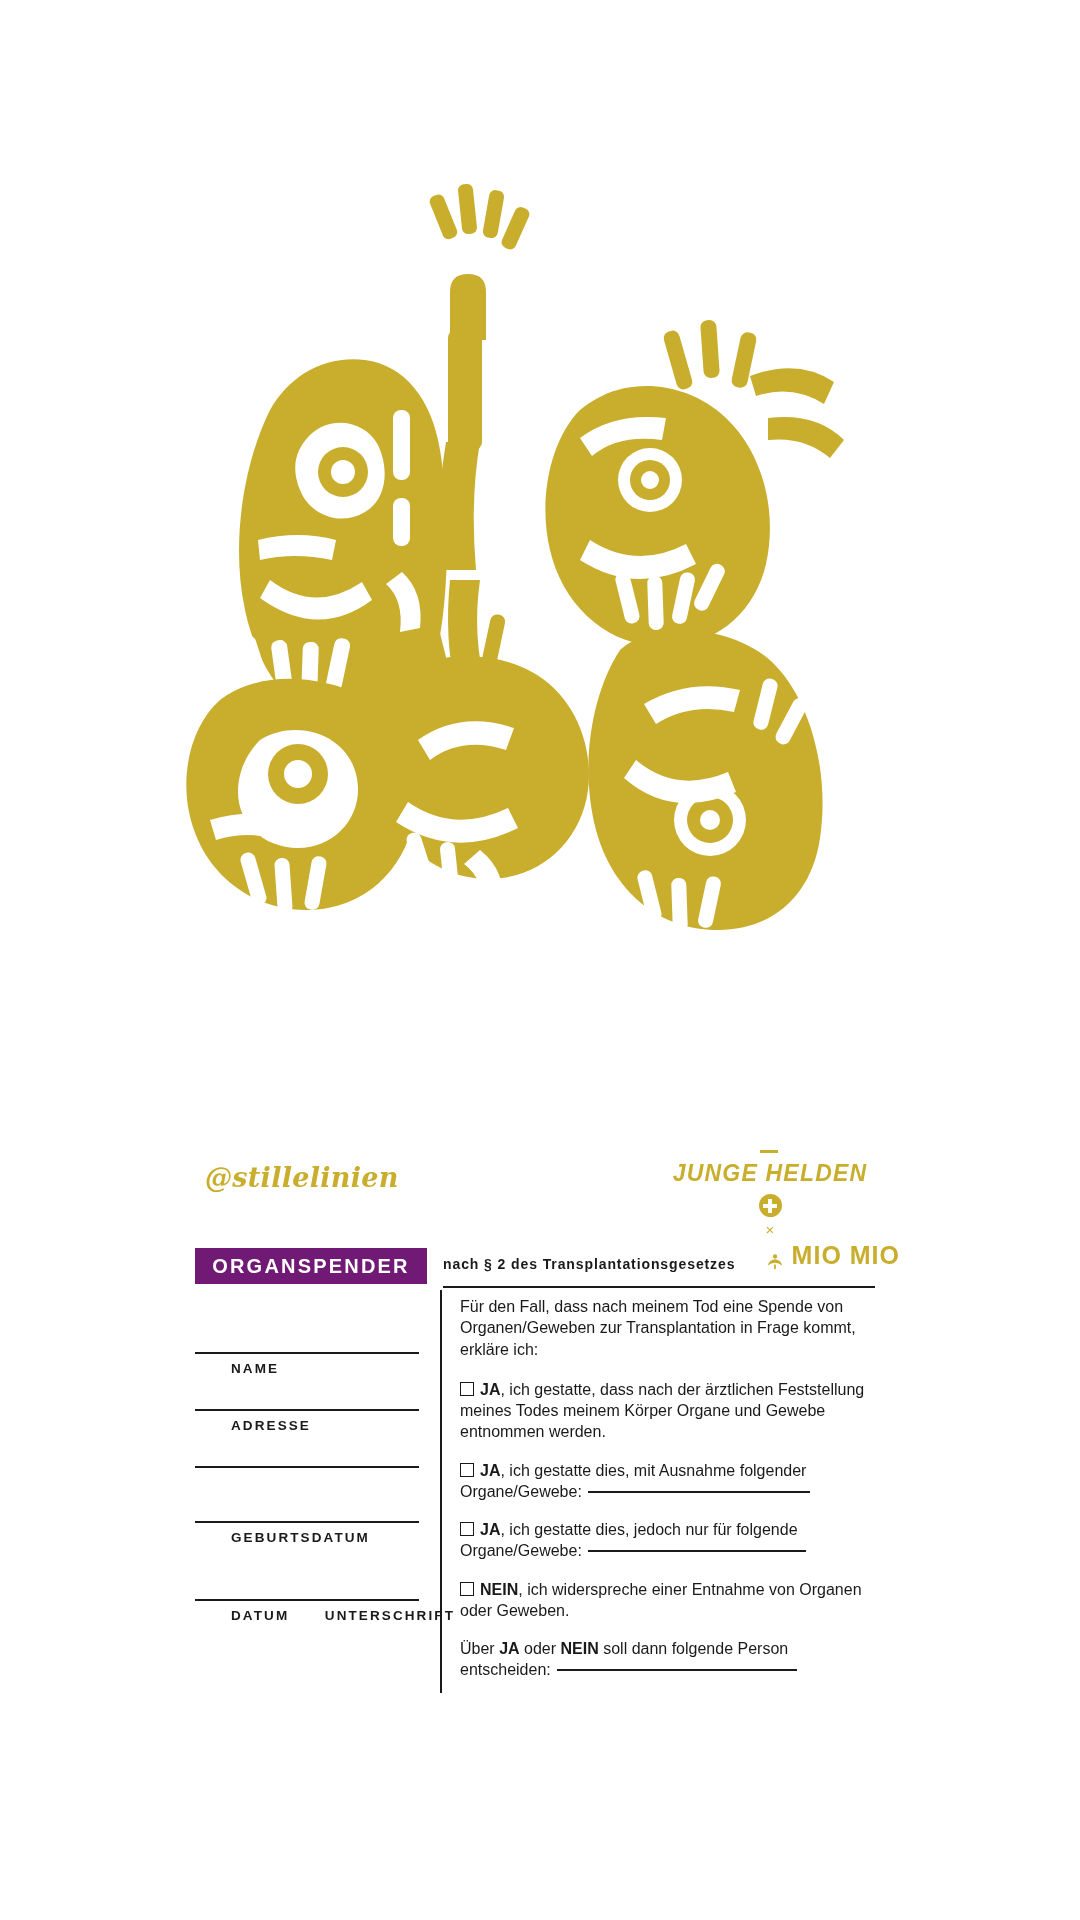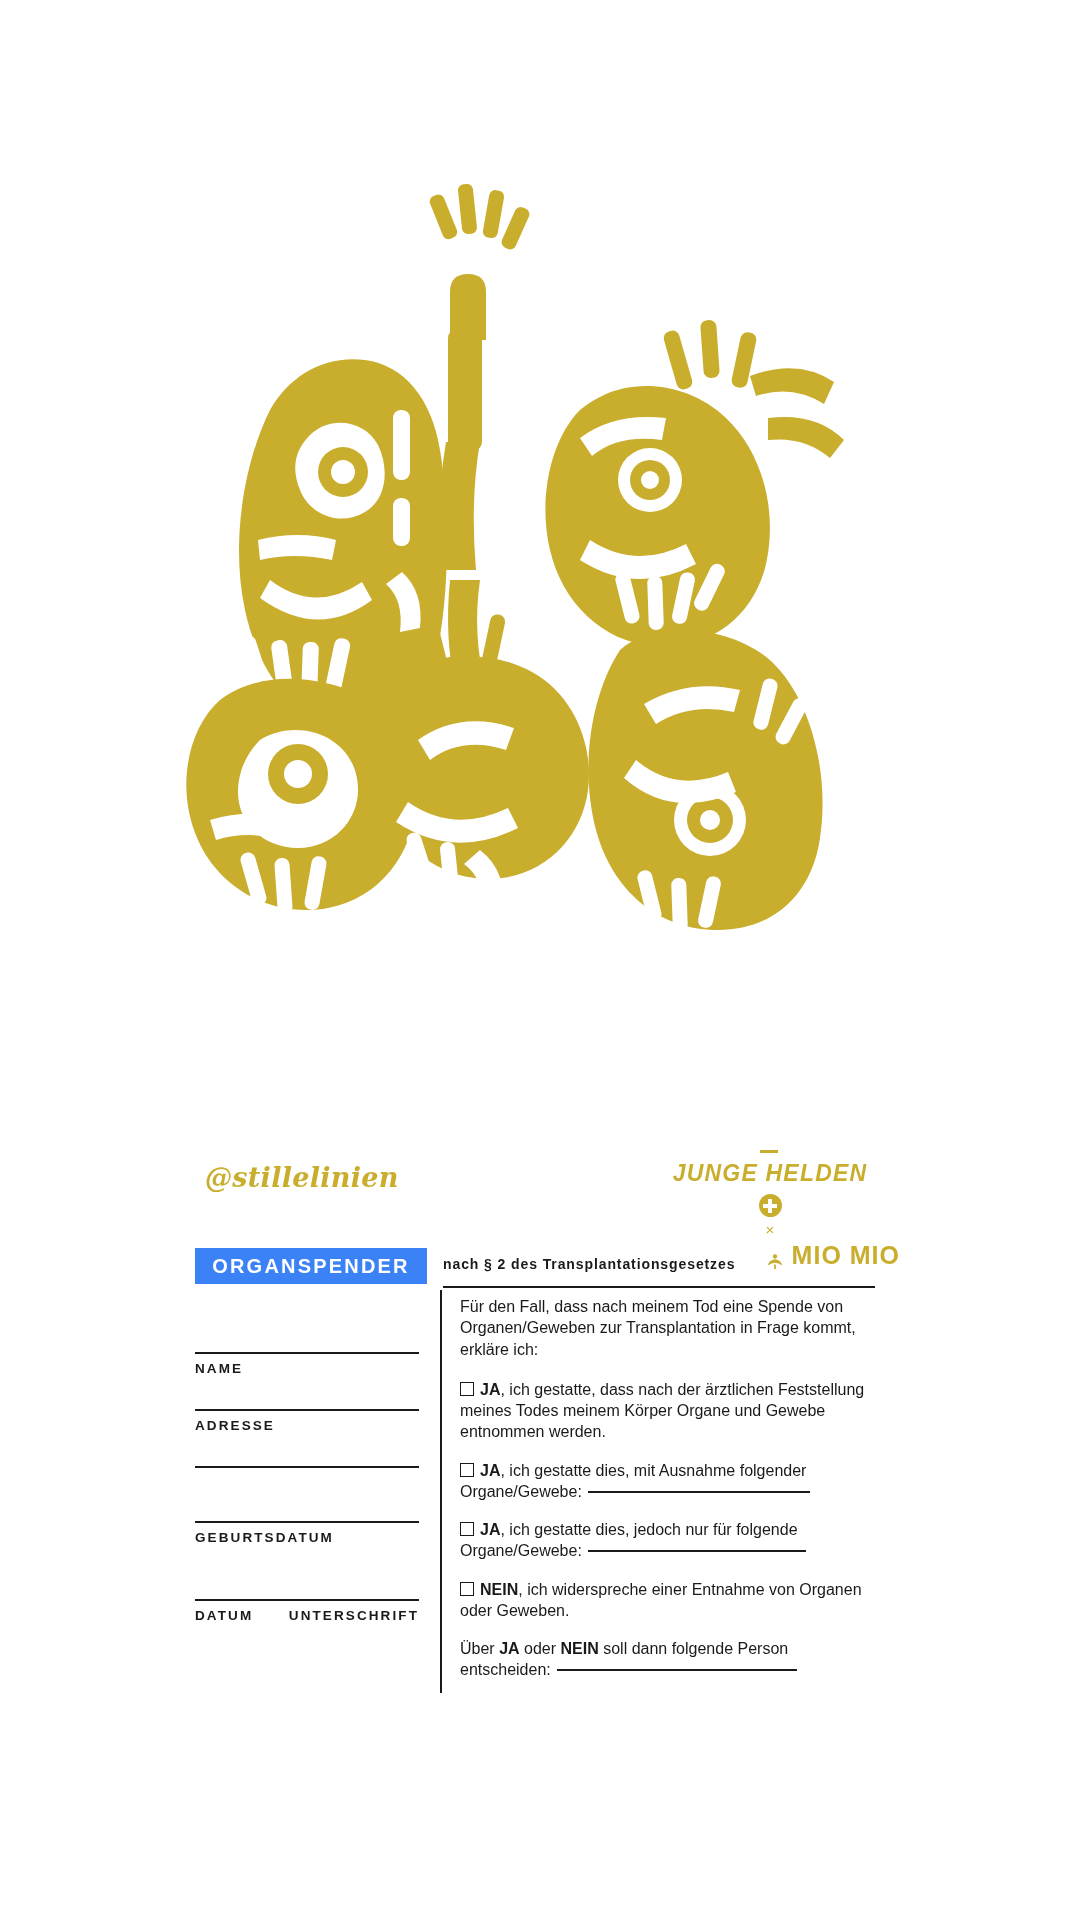--- a/index.html
+++ b/index.html
@@ -123,21 +123,21 @@
   .card-top {
     position: relative;
     height: 42px;
   }
   .badge {
     position: absolute;
     left: 0;
     top: 0;
     width: 232px;
     height: 36px;
-    background: #3b82f6;
+    background: #701a75;
     color: #ffffff;
     font-size: 20px;
     font-weight: bold;
     letter-spacing: 2.2px;
     display: flex;
     align-items: center;
     justify-content: center;
     font-family: "Liberation Sans", sans-serif;
   }
   .law-note {
@@ -178,20 +178,21 @@
     width: 224px;
     height: 2px;
     background: #1a1a1a;
   }
   .field-label {
     font-size: 13.5px;
     letter-spacing: 2.1px;
     font-weight: bold;
     color: #1a1a1a;
     margin-top: 7px;
+    margin-left: 36px;
   }
   .field-label.split {
     display: flex;
     justify-content: space-between;
     width: 224px;
     align-items: flex-end;
   }
   .gap-a { height: 54px; }
   .gap-b { height: 33px; }
   .gap-c { height: 53px; }

